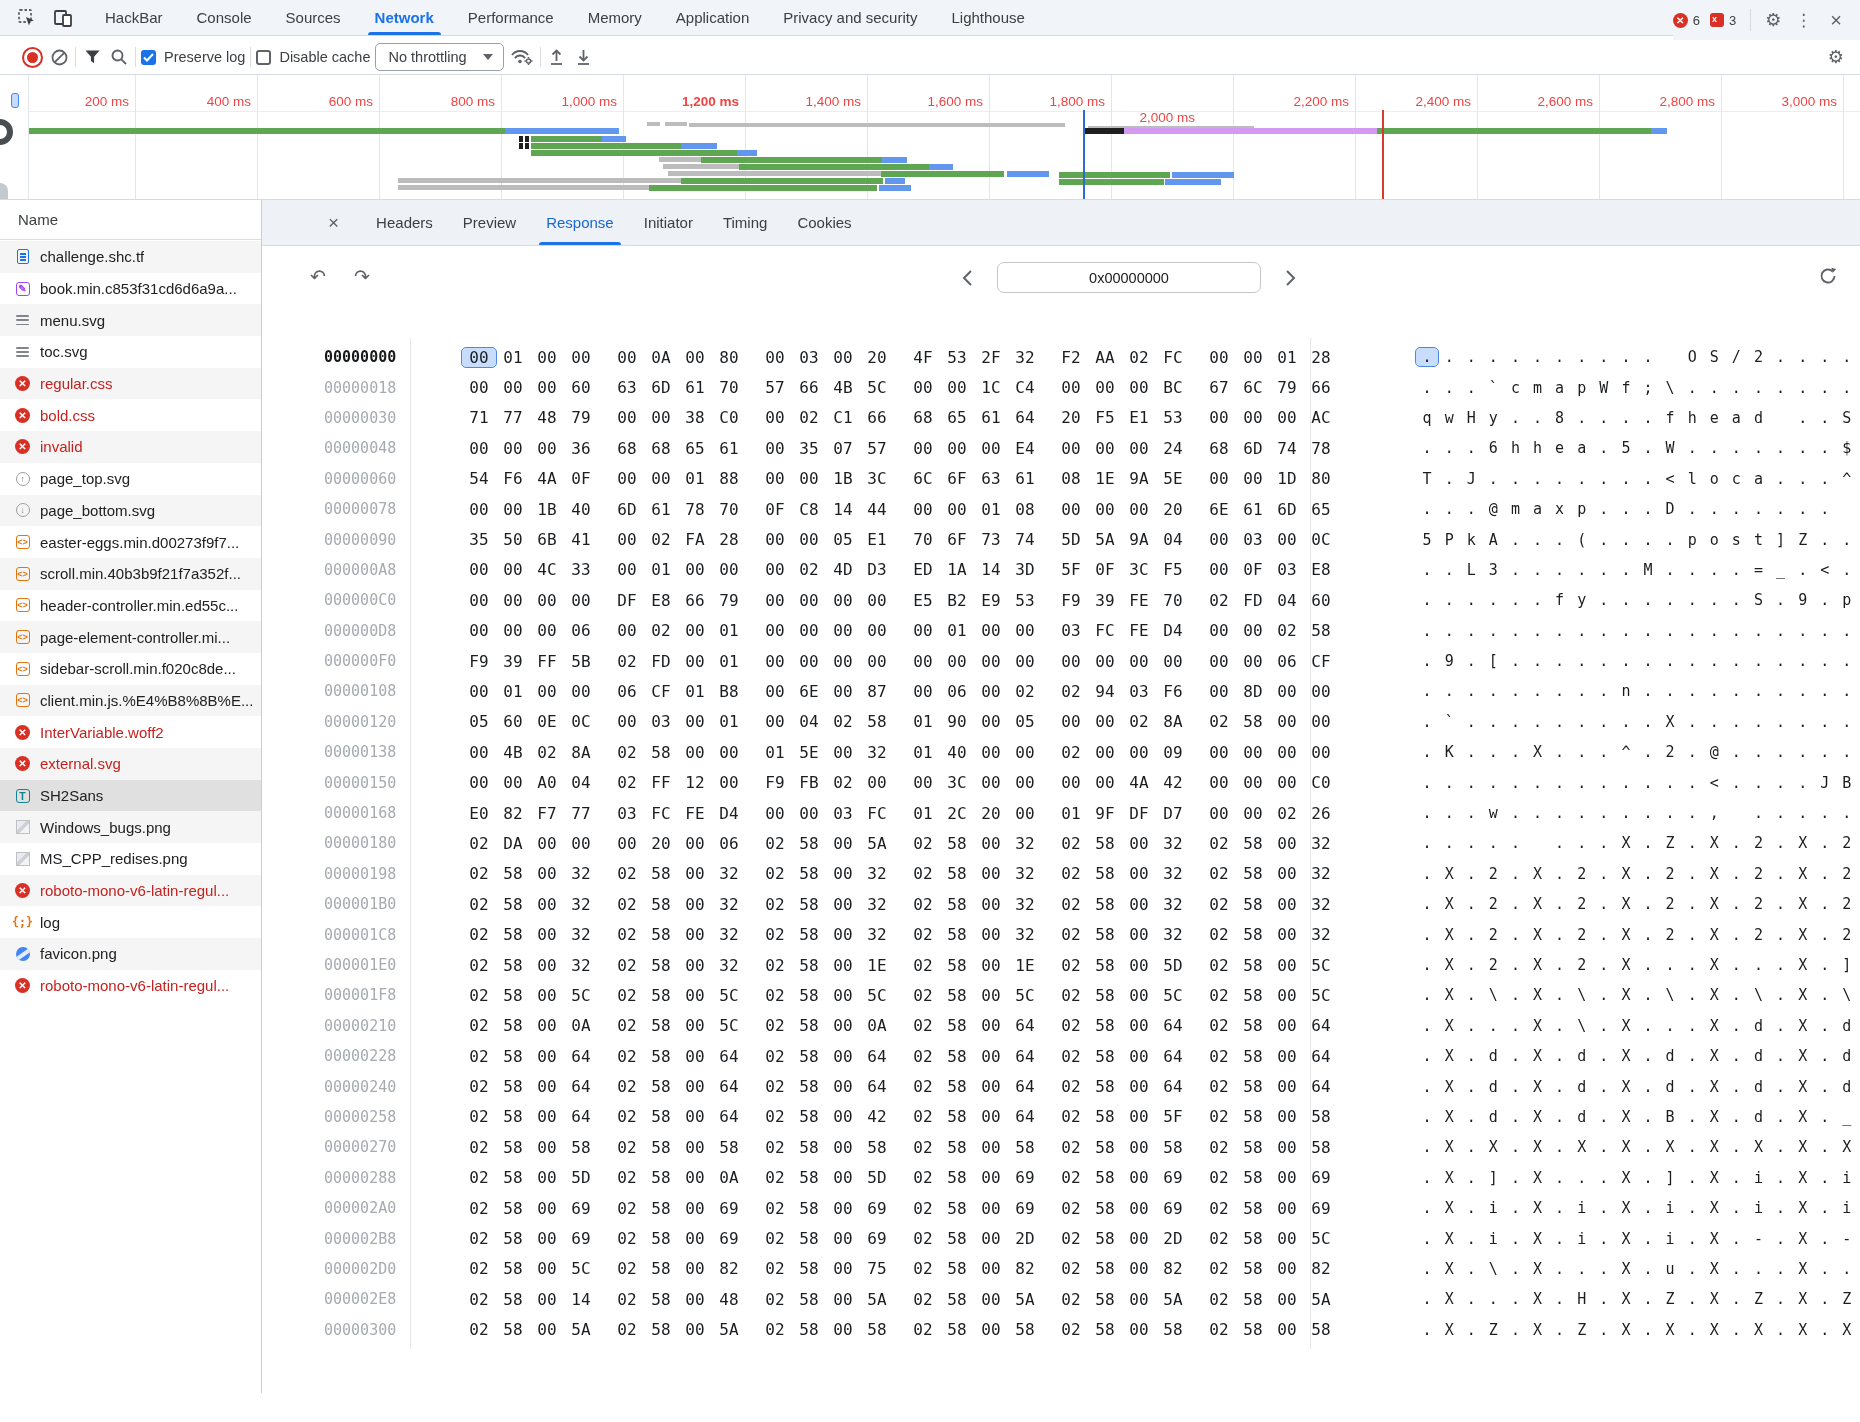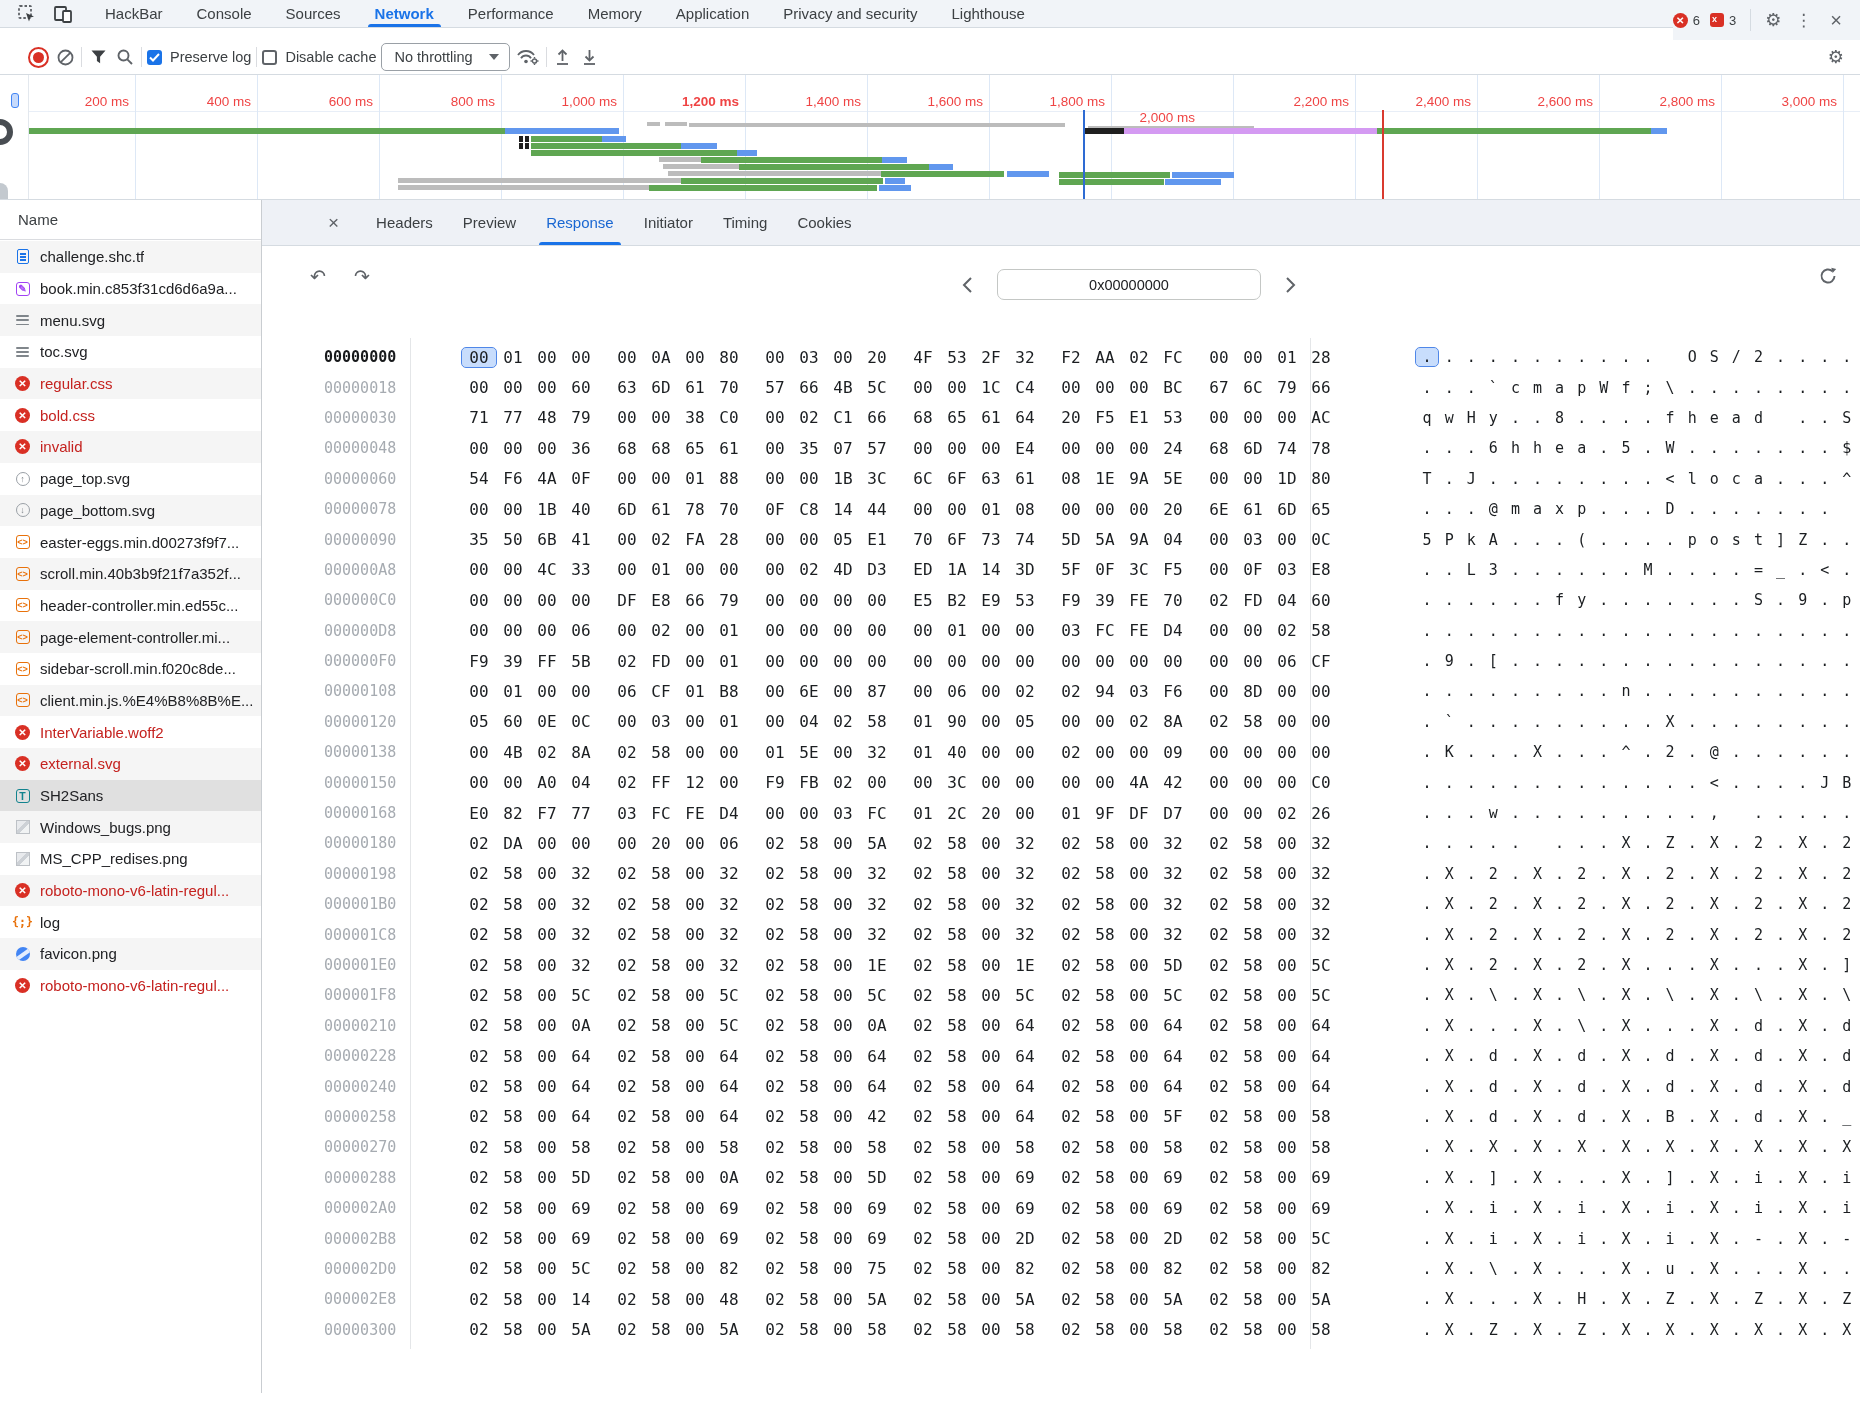--- a/index.html
+++ b/index.html
@@ -1,21 +1,21 @@
 <!DOCTYPE html>
 <html><head>
 <meta charset="utf-8">
 <style>
   * { margin:0; padding:0; box-sizing:border-box; }
   html,body { width:1860px; height:1422px; overflow:hidden; background:#fff;
     font-family:"Liberation Sans", sans-serif; color:#202124; }
   .stage { position:relative; width:1860px; height:1422px; overflow:hidden; }
 
   
-  .tabbar { position:absolute; left:0; top:0; width:1860px; height:28px;
+  .tabbar { position:absolute; left:0; top:0; width:1860px; height:36px;
     background:#f1f4f8; border-bottom:1px solid #d5dbe1; display:flex; align-items:center; }
   .tb-icons { display:flex; align-items:center; gap:14px; padding:0 14px 0 16px; }
   .ticon { width:22px; height:22px; display:flex; align-items:center; justify-content:center; cursor:pointer; }
   .maintabs { display:flex; align-items:center; height:100%; }
   .maintab { padding:0 17px; height:100%; display:flex; align-items:center;
     font-size:15px; color:#3c4043; cursor:pointer; position:relative; white-space:nowrap; }
   .maintab.active { color:#1a73e8; font-weight:600; }
   .maintab.active::after { content:""; position:absolute; left:10px; right:10px; bottom:0;
     height:3px; background:#1a73e8; border-radius:3px 3px 0 0; }
   .tab-right { position:absolute; right:0; top:0; height:40px; display:flex;
@@ -26,21 +26,21 @@
     font-size:9px; font-weight:700; display:flex; align-items:flex-start; justify-content:flex-start; padding:1px 0 0 2px;}
   .badgenum { font-size:13px; color:#3c4043; margin-left:-5px; }
   .gear { font-size:18px; color:#5f6368; line-height:1; cursor:pointer; }
   .kebab { font-size:17px; color:#5f6368; cursor:pointer; padding:0 4px; }
   .closex { font-size:20px; color:#5f6368; cursor:pointer; padding:0 4px; font-weight:400; }
   .tbdiv { width:1px; height:22px; background:#d5dbe1; margin:0 4px; }
 
   
   .nettoolbar { position:absolute; left:0; top:40px; width:1860px; height:35px;
     background:#fff; border-bottom:1px solid #d5dbe1; display:flex; align-items:center; }
-  .nt-inner { display:flex; align-items:center; gap:5px; padding-left:22px;margin-left:6px; }
+  .nt-inner { display:flex; align-items:center; gap:5px; padding-left:22px; }
   .recbtn { width:21px; height:21px; border-radius:50%; border:2px solid #d93025;
     display:flex; align-items:center; justify-content:center; cursor:pointer; }
   .recbtn .dot { width:11px; height:11px; border-radius:50%; background:#d93025; }
   .vdiv { width:1px; height:20px; background:#dadce0; }
   .cbrow { display:flex; align-items:center; gap:8px; cursor:pointer; }
   .cb { width:15px; height:15px; border-radius:3px; }
   .cb.checked { background:#1a73e8; display:flex; align-items:center; justify-content:center; }
   .cb.unchecked { border:2px solid #5f6368; background:#fff; }
   .cblabel { font-size:14.5px; color:#3c4043; }
   .throttle { display:flex; align-items:center; gap:16px; height:28px; border:1px solid #9aa0a6;
@@ -113,21 +113,21 @@
     display:flex; align-items:center; padding-left:66px; }
   .dclose { font-size:19px; color:#5f6368; cursor:pointer; margin-right:22px; }
   .dtab { padding:0 15px; height:100%; display:flex; align-items:center; font-size:15px;
     color:#3c4043; cursor:pointer; position:relative; }
   .dtab.active { color:#1967d2; }
   .dtab.active::after { content:""; position:absolute; left:8px; right:8px; bottom:0; height:3px;
     background:#1a73e8; border-radius:3px 3px 0 0; }
 
   .hextoolbar { position:relative; height:64px; background:#fff; }
   .histbtn { position:absolute; top:20px; font-size:19px; color:#5f6368; cursor:pointer; line-height:22px; }
-  .navwrap { position:absolute; left:692px; top:23px; display:flex; align-items:center; }
+  .navwrap { position:absolute; left:692px; top:16px; display:flex; align-items:center; }
   .chev { font-size:20px; color:#5f6368; cursor:pointer; padding:0 8px; font-family:"DejaVu Sans",sans-serif; }
   .addrinput { width:264px; height:31px; margin:0 16px; border:1px solid #c4c7c5; border-radius:7px;
     text-align:center; font-size:14.5px; color:#202124; outline:none; background:#fff; }
   .refresh { position:absolute; right:22px; top:20px; cursor:pointer; }
 
   
   .hexpane { position:absolute; left:0; top:142px; right:0; font-family:"DejaVu Sans Mono",monospace; }
   .hxvline { position:absolute; top:-4px; width:1px; background:#e4e6e8; }
   .hxrow { display:flex; align-items:center; height:30.4px;gap:40px; }
   .hxaddr { margin-left:62px; width:86px; font-size:15px; color:#a6abb1; flex:0 0 86px; }

